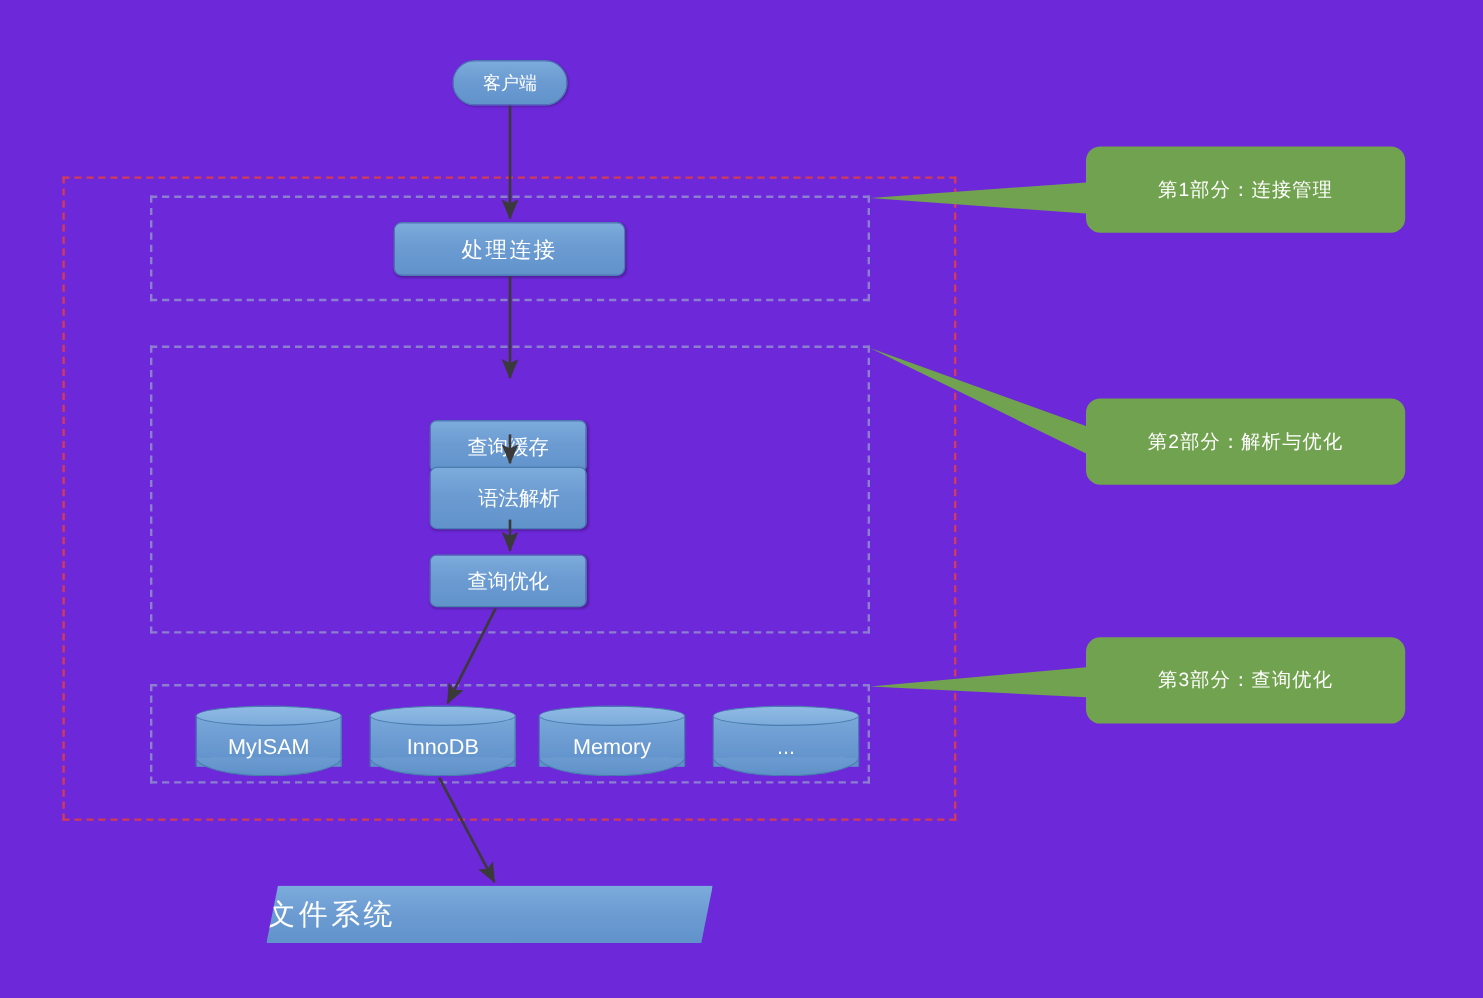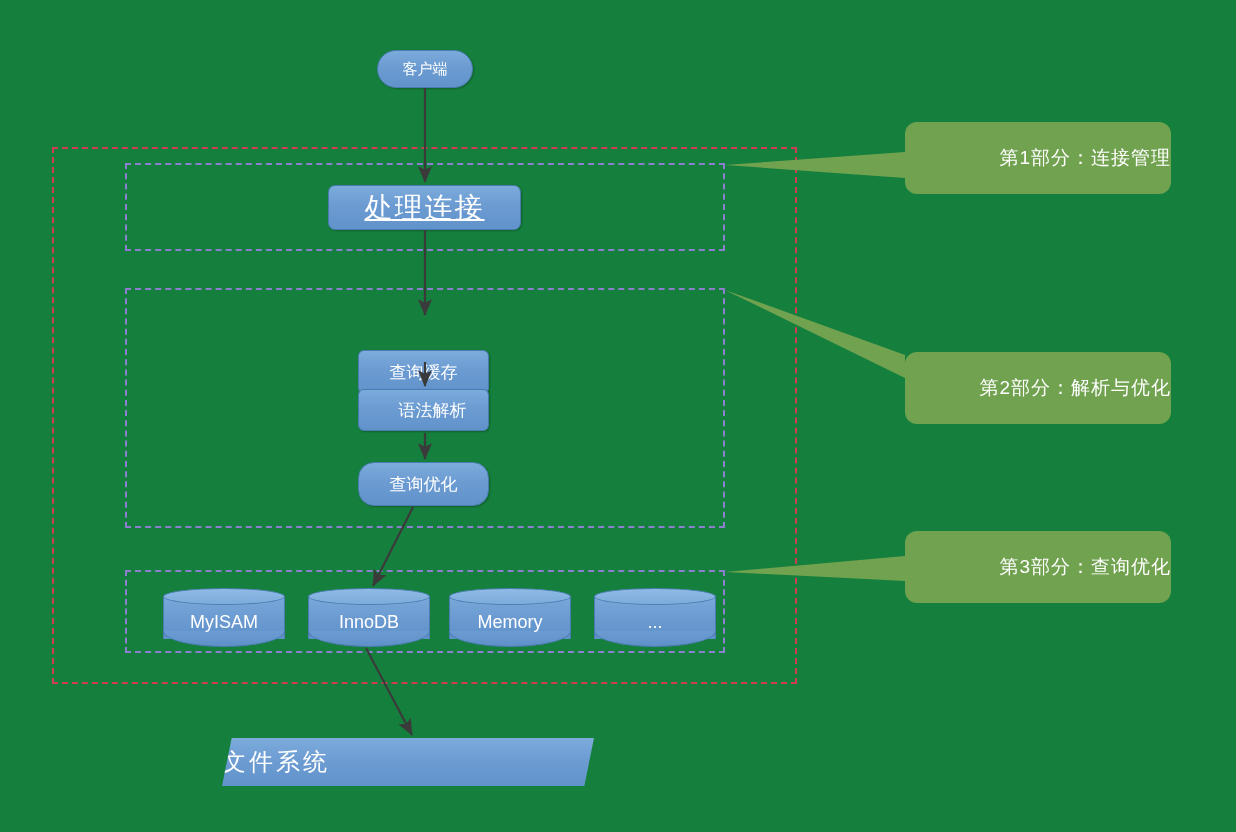--- a/index.html
+++ b/index.html
@@ -7,21 +7,21 @@
     padding: 0;
     background: #ffffff;
   }
   body {
     font-family: "Liberation Sans", "DejaVu Sans", sans-serif;
   }
   #stage {
     position: relative;
     width: 1236px;
     height: 832px;
-    background: #15803d;
+    background: #6d28d9;
     overflow: hidden;
   }
 
   
   .outer-dashed {
     position: absolute;
     left: 52px;
     top: 147px;
     width: 745px;
     height: 537px;
@@ -54,39 +54,38 @@
     box-shadow: 1px 1px 2px rgba(0,0,0,0.25);
   }
   #node-client {
     left: 377px; top: 50px; width: 96px; height: 38px;
     border-radius: 19px;
     font-size: 15px;
   }
   #node-conn {
     left: 328px; top: 185px; width: 193px; height: 45px;
     border-radius: 7px;
-    font-size: 28px;
+    font-size: 18px;
     letter-spacing: 2px;
-    text-decoration: underline;
   }
   #node-cache {
     left: 358px; top: 318px; width: 131px; height: 44px;
     border-radius: 6px;
     font-size: 17px;
     margin-top: 32px;
   }
   #node-parse {
-    left: 358px; top: 389px; width: 131px; height: 42px;
+    left: 358px; top: 389px; width: 131px; height: 52px;
     border-radius: 6px;
     font-size: 17px;
     padding-left: 18px;
   }
   #node-optimize {
     left: 358px; top: 462px; width: 131px; height: 44px;
-    border-radius: 16px;
+    border-radius: 6px;
     font-size: 17px;
   }
 
   
   .cylinder {
     position: absolute;
     top: 588px;
     width: 122px;
     height: 59px;
   }
@@ -156,28 +155,28 @@
   }
 
   
   .callout {
     position: absolute;
     background: #71a24f;
     border-radius: 12px;
     color: #ffffff;
     display: flex;
     align-items: center;
-    justify-content: flex-end;
-    font-size: 19px;
+    justify-content: center;
+    font-size: 16px;
     letter-spacing: 1px;
     white-space: nowrap;
     z-index: 6;
   }
   #callout-1 { left: 905px; top: 122px; width: 266px; height: 72px; }
-  #callout-2 { left: 905px; top: 332px; width: 266px; height: 72px; margin-top: 20px; }
+  #callout-2 { left: 905px; top: 332px; width: 266px; height: 72px; }
   #callout-3 { left: 905px; top: 531px; width: 266px; height: 72px; }
 
   
   #overlay {
     position: absolute;
     left: 0; top: 0;
     width: 1236px;
     height: 832px;
     pointer-events: none;
     z-index: 5;

